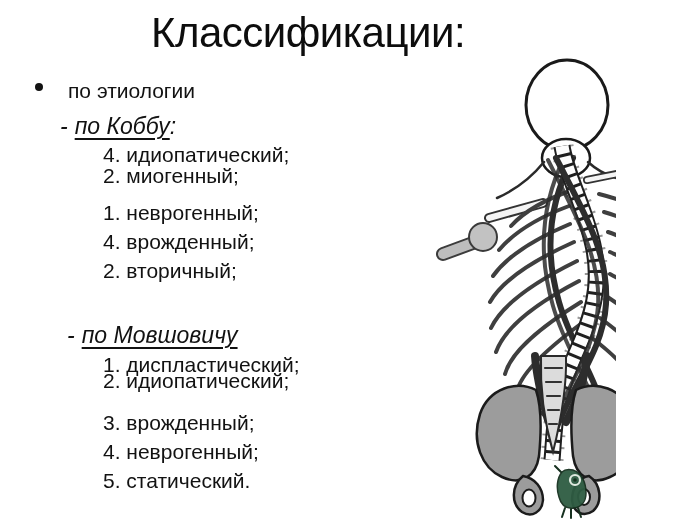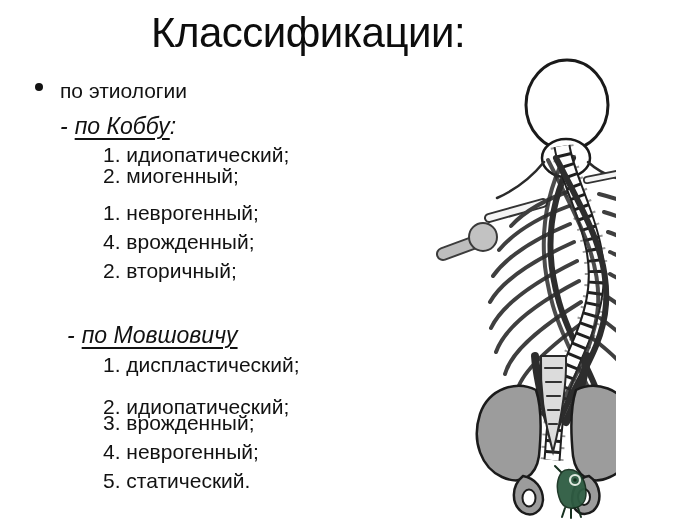--- a/index.html
+++ b/index.html
@@ -10,21 +10,21 @@
   .title{
     position:absolute;top:8px;left:0;width:100%;margin:0;
     font-size:42px;font-weight:500;line-height:50px;text-align:center;color:#0d0d0d;
     letter-spacing:-0.5px;
   }
   .row{position:absolute;white-space:nowrap;font-size:21px;line-height:25px;color:#121212;}
   .bullet-dot{
     position:absolute;left:35px;top:83px;width:8px;height:8px;border-radius:50%;background:#121212;
     font-size:0;
   }
-  .lead{left:60px;top:78px;text-align:center;}
+  .lead{left:68px;top:78px;text-align:center;}
   .sec{font-size:23px;line-height:27px;font-style:italic;}
   .sec .dash{margin-right:7px;}
   .u{text-decoration:underline;text-decoration-thickness:1.6px;text-underline-offset:4px;}
   .item{left:103px;}
   .figure{position:absolute;left:435px;top:56px;width:264px;height:466px;}
   .figure svg{display:block;width:100%;height:100%;}
 </style>
 </head>
 <body>
 
@@ -32,31 +32,31 @@
 
   <h1 class="title">Классификации:</h1>
 
   <div>
     <span class="bullet-dot"></span>
     <div class="row lead">по этиологии</div>
 
     <div class="row sec" style="left:60px;top:113px">
       <span class="dash">-</span><span class="u">по Коббу</span><span>:</span>
     </div>
-    <div class="row item" style="top:142px">1. идиопатический;</div>
+    <div class="row item" style="top:142px">4. идиопатический;</div>
     <div class="row item" style="top:163px">2. миогенный;</div>
     <div class="row item" style="top:200px">1. неврогенный;</div>
     <div class="row item" style="top:229px">4. врожденный;</div>
     <div class="row item" style="top:258px">2. вторичный;</div>
 
     <div class="row sec" style="left:67px;top:322px">
       <span class="dash">-</span><span class="u">по Мовшовичу</span><span></span>
     </div>
     <div class="row item" style="top:352px">1. диспластический;</div>
-    <div class="row item" style="top:394px">2. идиопатический;</div>
+    <div class="row item" style="top:368px">2. идиопатический;</div>
     <div class="row item" style="top:410px">3. врожденный;</div>
     <div class="row item" style="top:439px">4. неврогенный;</div>
     <div class="row item" style="top:468px">5. статический.</div>
   </div>
 
   <div class="figure">
     <svg viewBox="0 0 264 466" xmlns="http://www.w3.org/2000/svg">
 
       <g>
         <ellipse cx="132" cy="49" rx="41" ry="45" fill="#ffffff" stroke="#1a1a1a" stroke-width="3"></ellipse>

